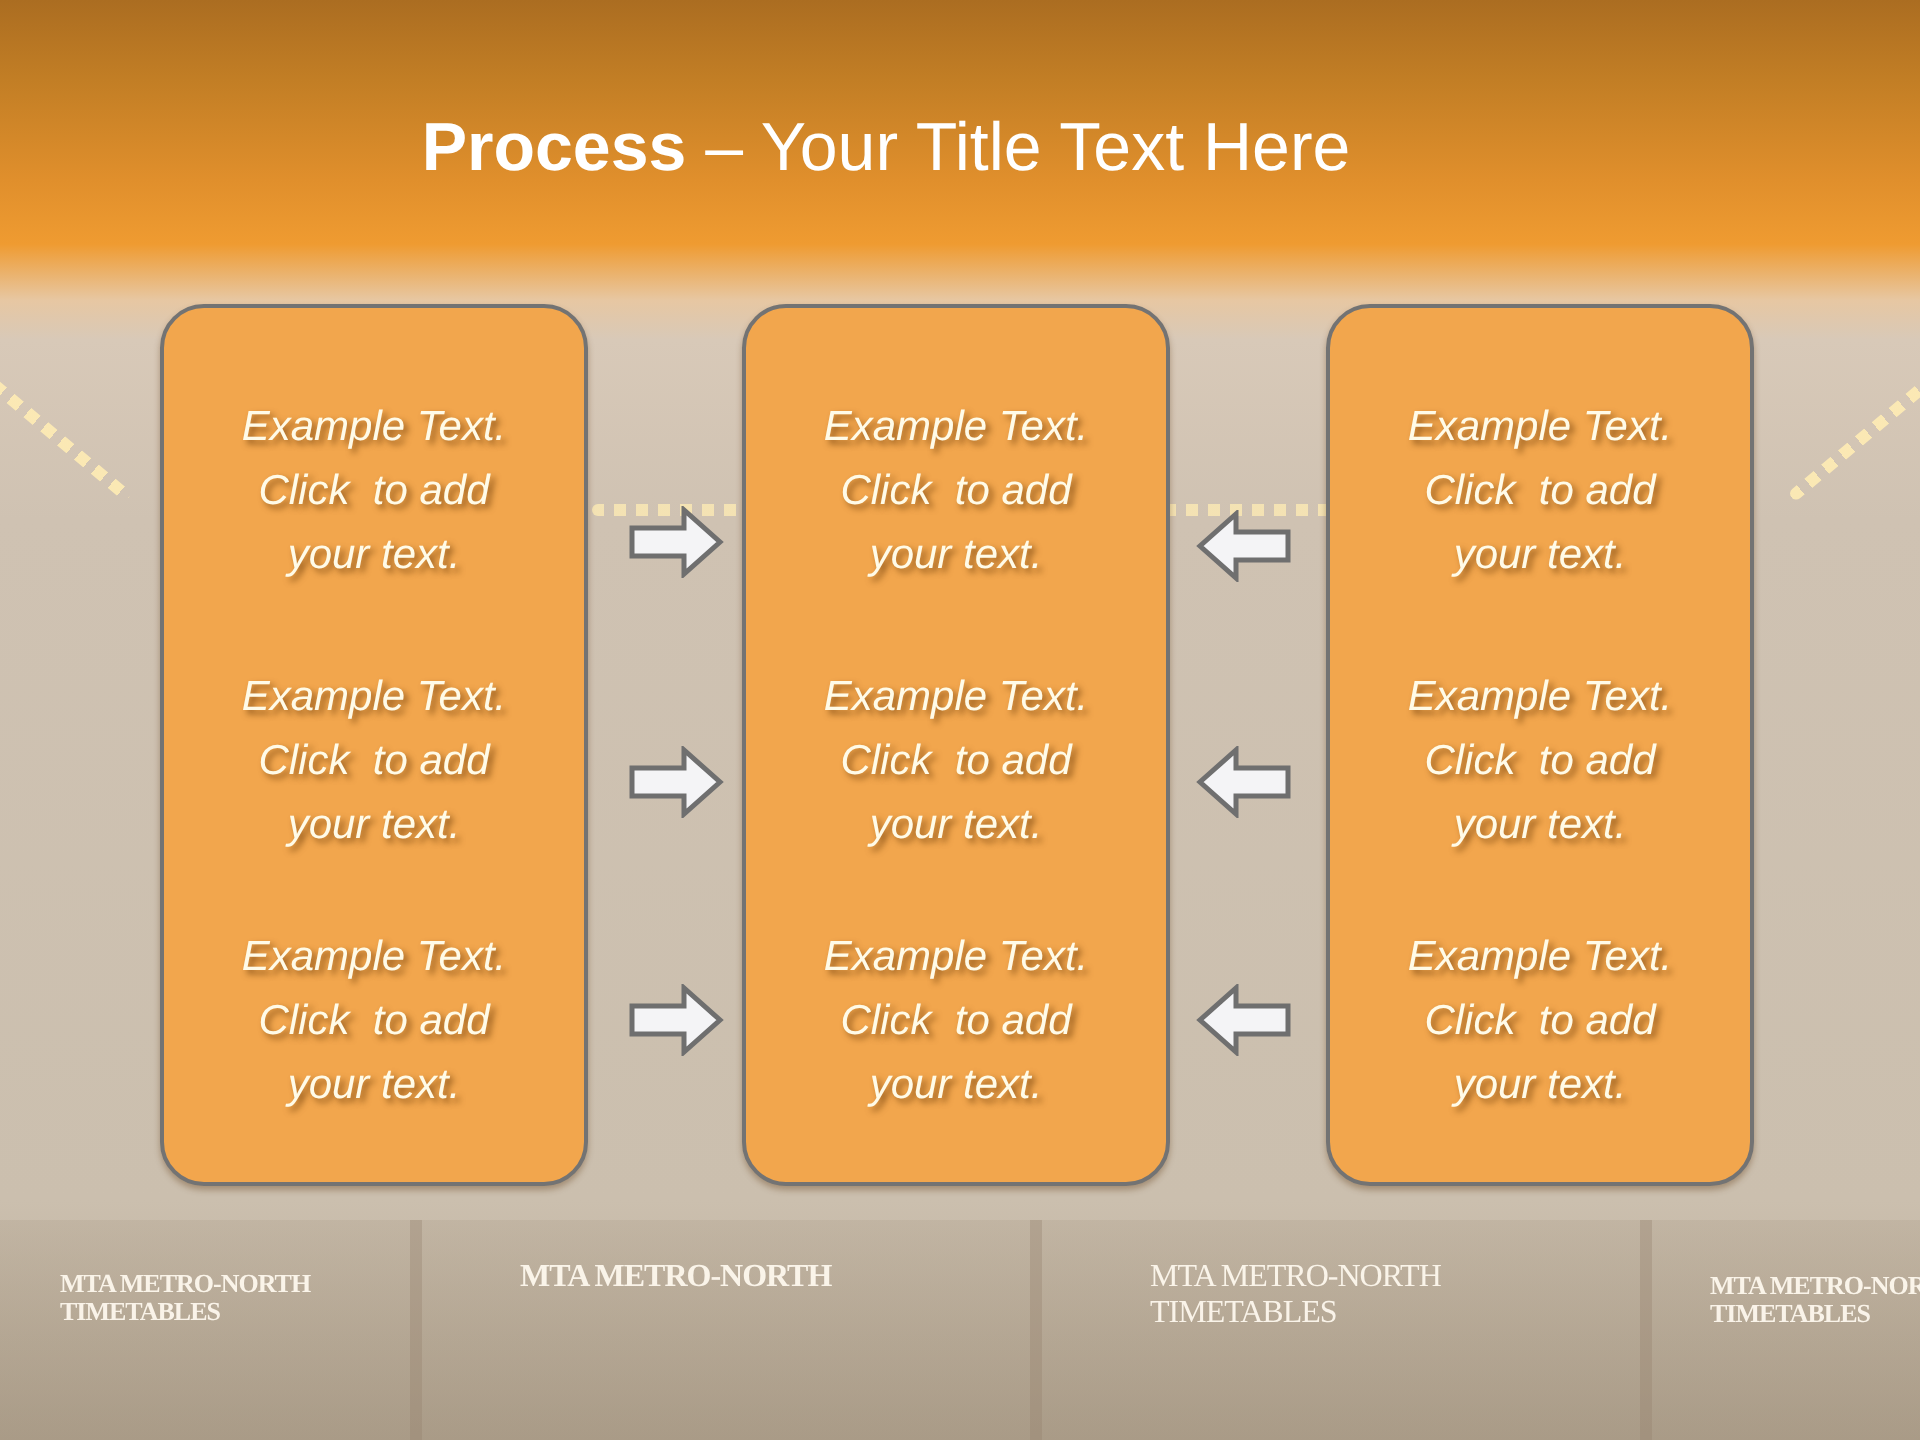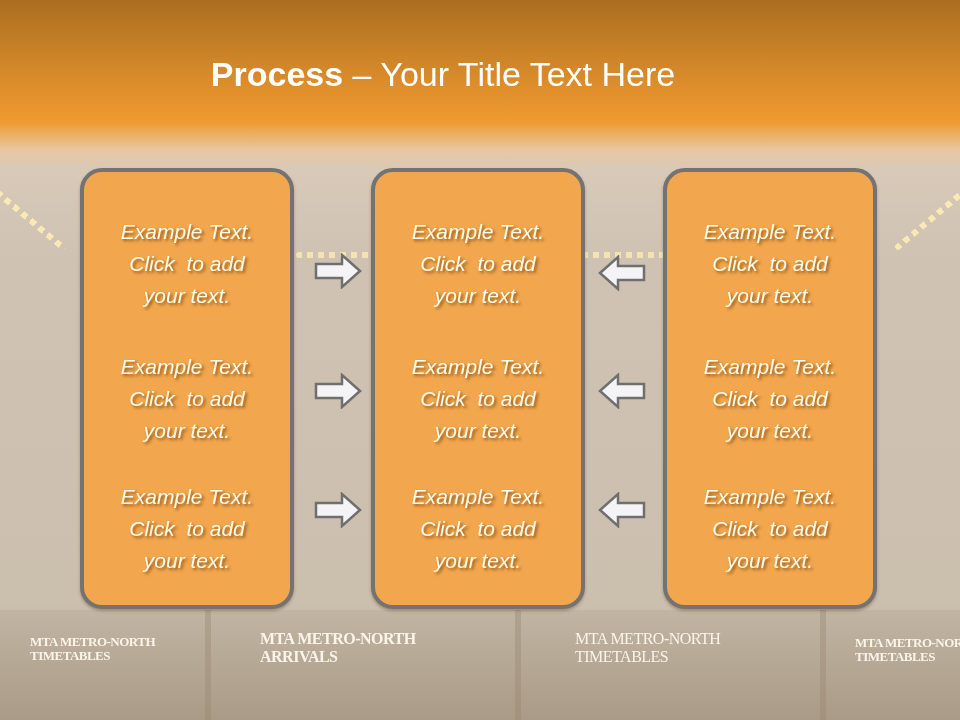--- a/index.html
+++ b/index.html
@@ -20,22 +20,22 @@
   .pillar { position: absolute; top: 610px; width: 6px; height: 110px; background: rgba(150,130,110,0.35); }
   .signs-band { position: absolute; left: 0; top: 610px; width: 960px; height: 110px;
     background: linear-gradient(180deg, rgba(170,155,135,0.25), rgba(140,125,105,0.35)); }
   .sign { position: absolute; color: rgba(255,250,240,0.92); font-family: "Liberation Serif", serif;
     font-weight: bold; text-align: left; line-height: 1.1; letter-spacing: -0.5px; }
 
   .title { position: absolute; left: 0; top: 55px; width: 886px; text-align: center;
     color: #fff; font-size: 34px; }
   .title b { font-weight: bold; }
 
-  .box { position: absolute; top: 168px; width: 214px; height: 441px;
-    background: #f2a64d; border: 4px solid #737373; border-radius: 22px;
+  .box { position: absolute; top: 152px; width: 214px; height: 441px;
+    background: #f2a64d; border: 2px solid #737373; border-radius: 22px;
     box-shadow: 0 2px 3px rgba(90,50,10,0.35); }
   .box-text { position: absolute; left: 0; width: 100%; text-align: center;
     color: #fffbe8; font-style: italic; font-size: 21px; line-height: 32px;
     text-shadow: 2px 2px 3px rgba(110,60,10,0.75); white-space: pre; }
 
   .arrow { position: absolute; width: 48px; height: 36px; }
 </style>
 </head>
 <body>
 
@@ -48,21 +48,20 @@
 <div class="pillar" style="left:205px"></div>
 <div class="pillar" style="left:515px"></div>
 <div class="pillar" style="left:820px"></div>
 
 <div class="sign" style="left:30px;top:635px;font-size:13px;width:140px">
   <div>MTA METRO-NORTH</div>
   <div>TIMETABLES</div>
 </div>
 <div class="sign" style="left:260px;top:630px;font-size:16px;width:180px">
   <div>MTA METRO-NORTH</div>
-  <div>ARRIVALS</div>
 </div>
 <div class="sign" style="left:575px;top:630px;font-size:16px;font-weight:normal;width:200px">
   <div>MTA METRO-NORTH</div>
   <div>TIMETABLES</div>
 </div>
 <div class="sign" style="left:855px;top:636px;font-size:13px;width:120px">
   <div>MTA METRO-NORT</div>
   <div>TIMETABLES</div>
 </div>
 

